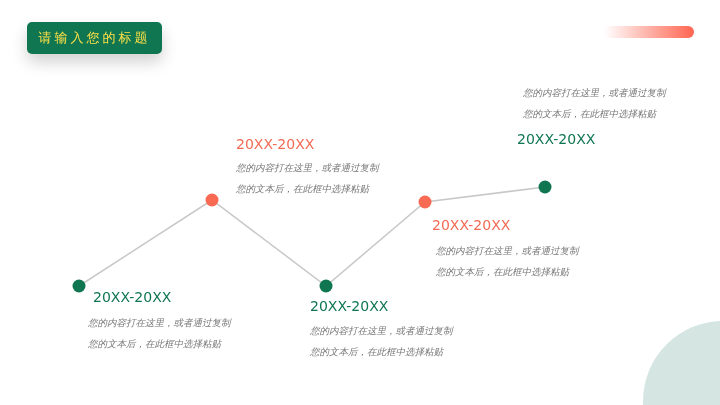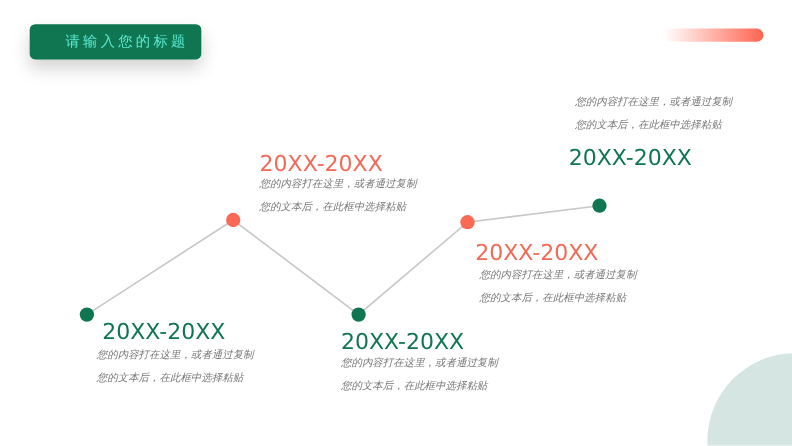--- a/index.html
+++ b/index.html
@@ -1,29 +1,29 @@
 <!DOCTYPE html>
 <html><head>
 <meta charset="utf-8">
 <style>
   html, body { margin:0; padding:0; }
   body { width:720px; height:405px; position:relative; overflow:hidden; background:#ffffff;
          font-family:"DejaVu Sans","Liberation Sans",sans-serif; }
   .title-box { position:absolute; left:27px; top:22px; width:135px; height:32px; background:#0f7651;
-               border-radius:5px; box-shadow:0 8px 16px rgba(0,0,0,0.18); color:#5eead4; font-size:13px;
-               letter-spacing:3px; display:flex; align-items:center; justify-content:center;padding-left:21px; }
+               border-radius:5px; box-shadow:0 8px 16px rgba(0,0,0,0.18); color:#fde047; font-size:13px;
+               letter-spacing:3px; display:flex; align-items:center; justify-content:center; }
   .deco-bar { position:absolute; left:604px; top:26px; width:90px; height:12px; border-radius:6px;
               background:linear-gradient(to right, rgba(255,100,80,0), #ff6450); }
   .deco-circle { position:absolute; left:643px; top:321px; width:160px; height:160px; border-radius:50%;
                  background:#d5e6e2; }
   svg.lines { position:absolute; left:0; top:0; }
   .node { position:absolute; width:13px; height:13px; border-radius:50%; transform:translate(-50%,-50%); }
   .node.green { background:#0f7651; }
   .node.orange { background:#f96a54; }
-  .label { position:absolute; font-size:20px; white-space:nowrap; }
+  .label { position:absolute; font-size:14px; white-space:nowrap; }
   .label.green { color:#0f7651; }
   .label.orange { color:#f26a55; }
   .desc { position:absolute; font-size:9.5px; color:#777; line-height:21px; white-space:nowrap;font-style:italic; }
 </style>
 </head>
 <body>
 
 <div class="title-box">请输入您的标题</div>
 <div class="deco-bar"></div>
 <div class="deco-circle"></div>

